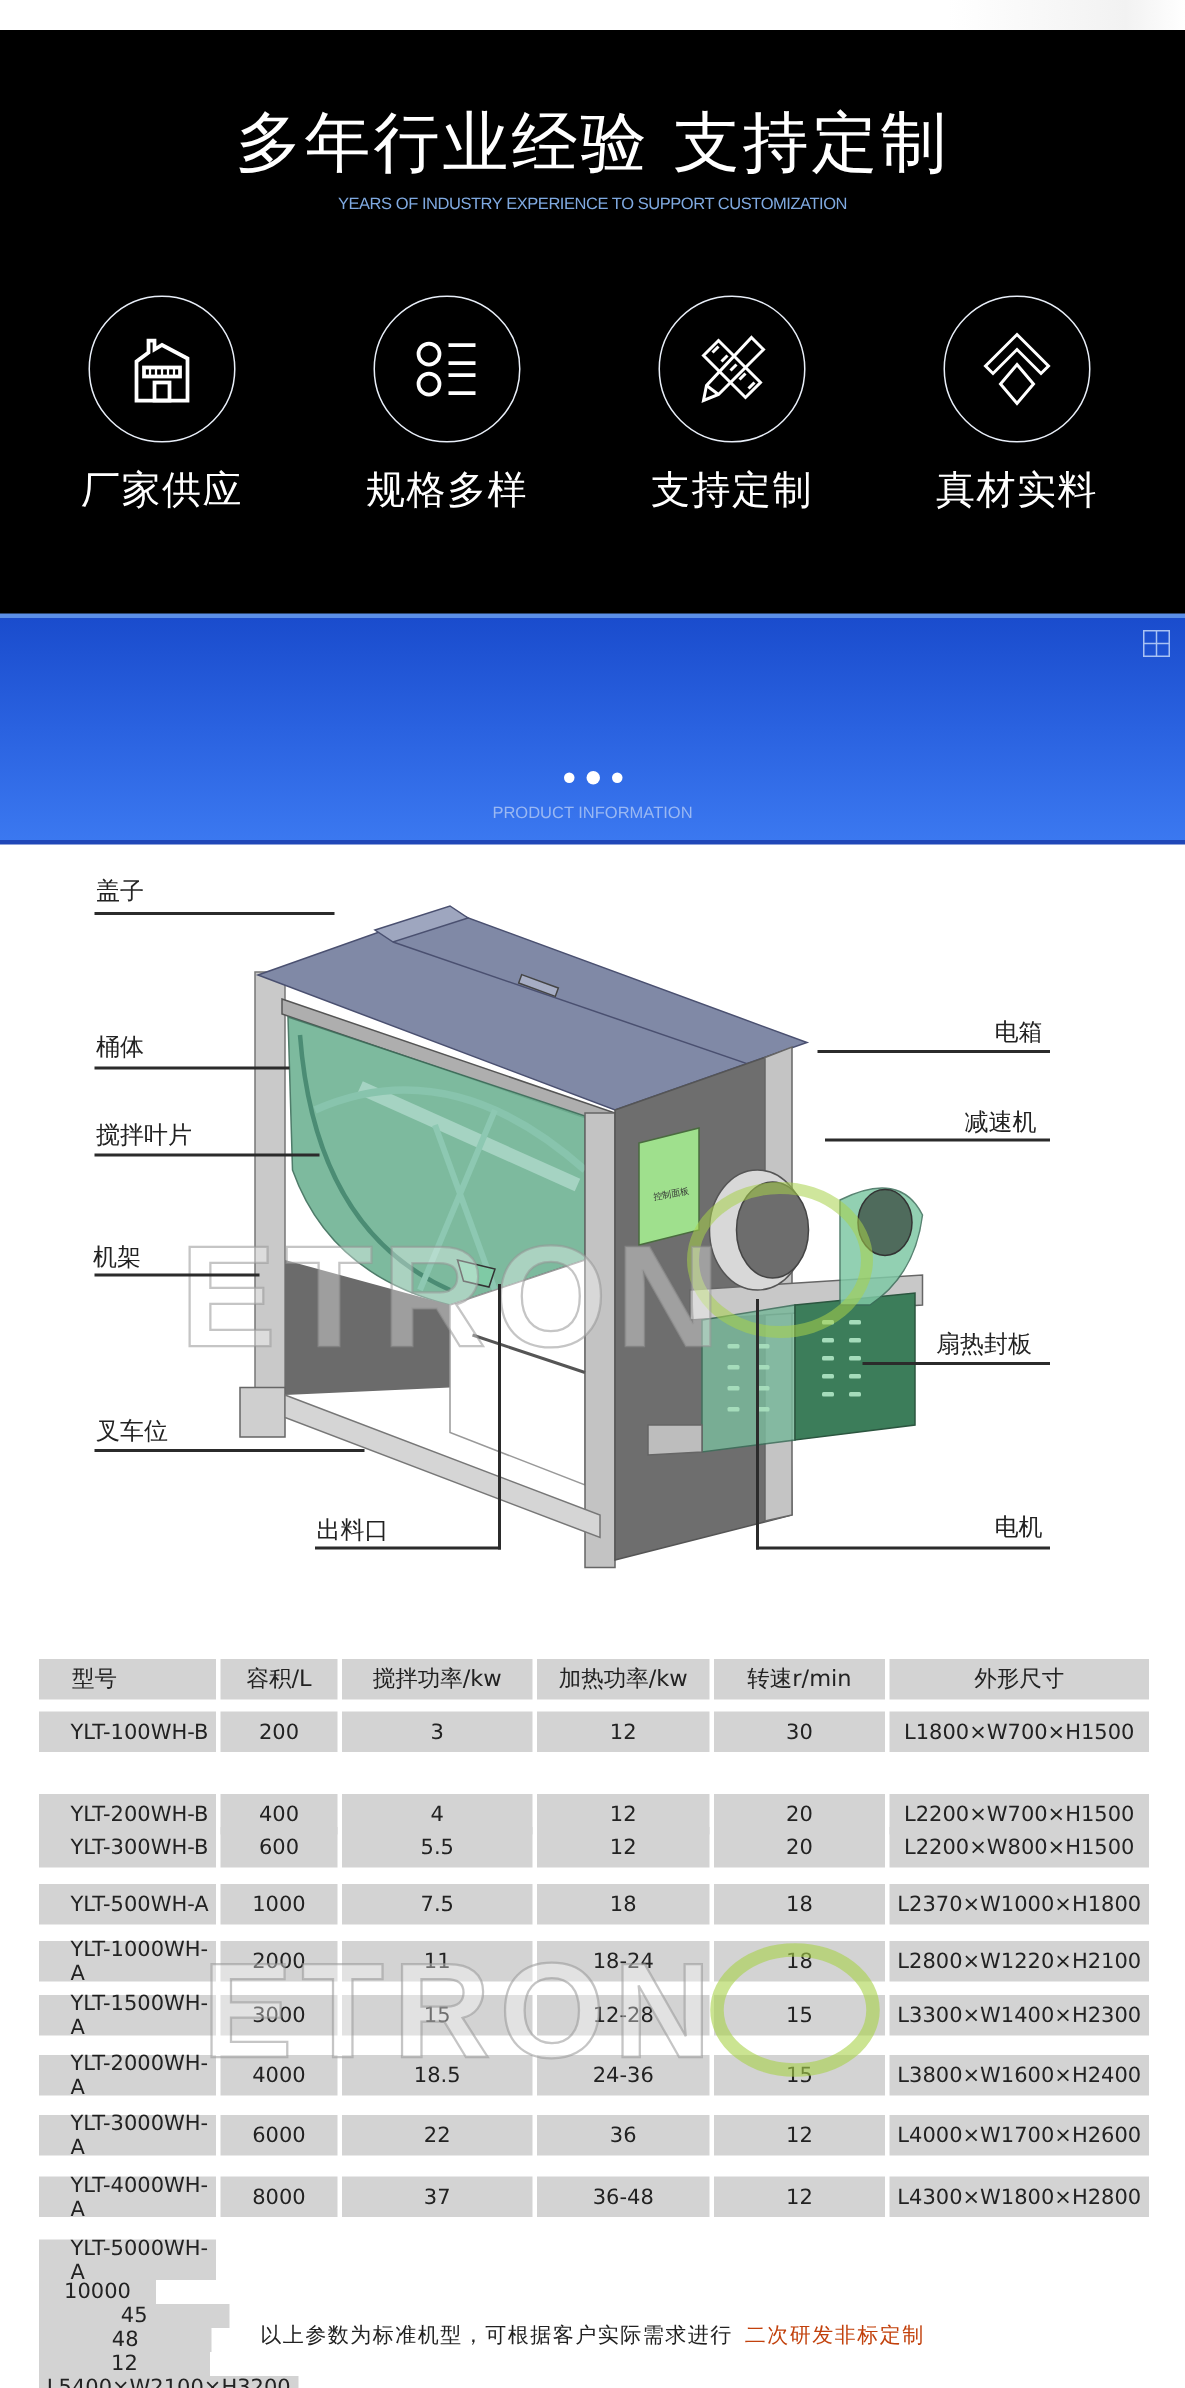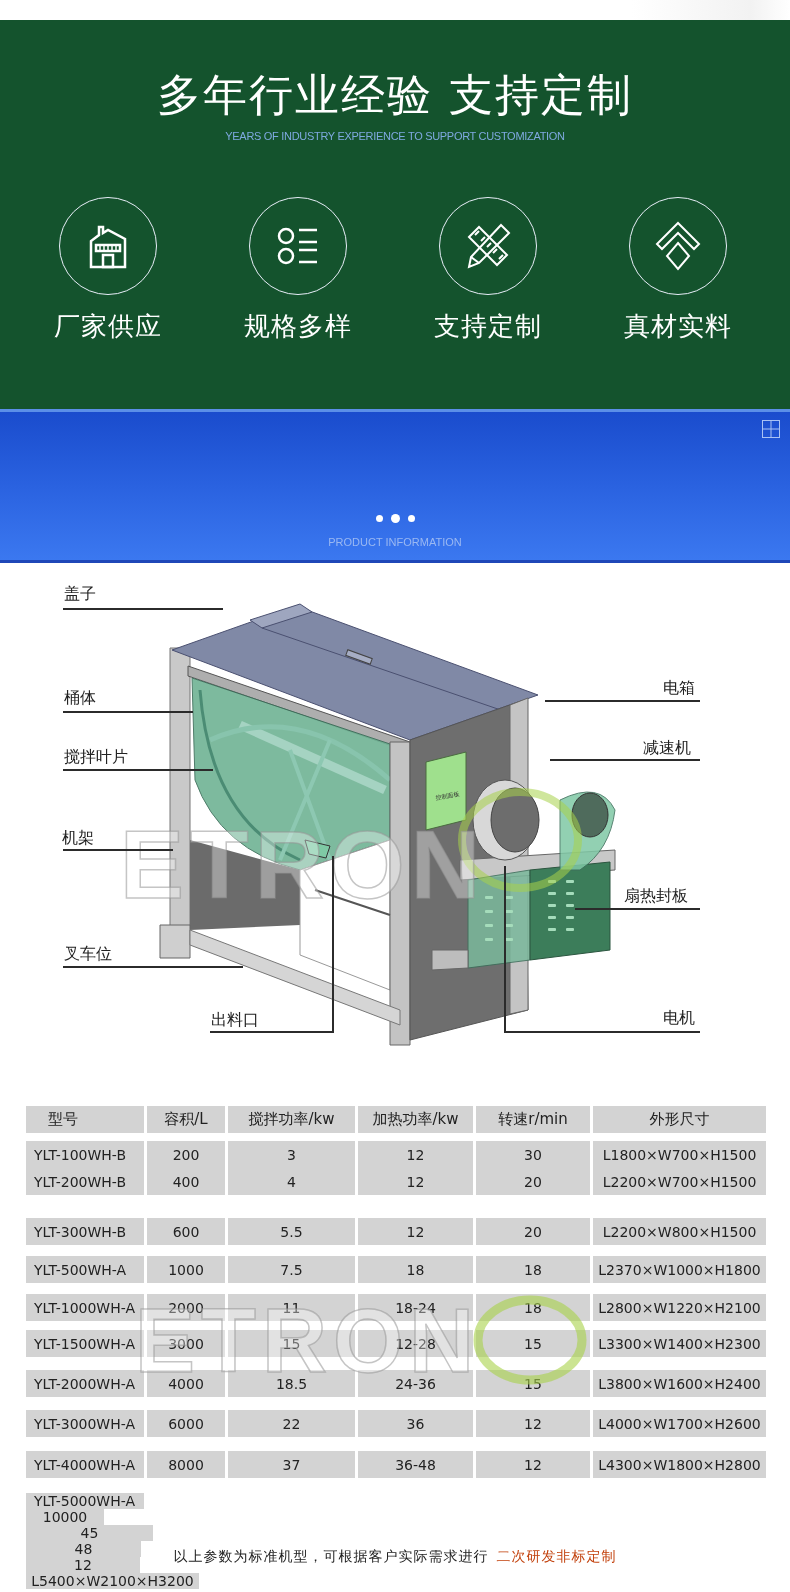--- a/index.html
+++ b/index.html
@@ -1,39 +1,39 @@
 <!DOCTYPE html>
 <html><head>
 <meta charset="utf-8">
 <style>
   * { margin: 0; padding: 0; box-sizing: border-box; }
   body { width: 790px; height: 1592px; background: #fff; font-family: "DejaVu Sans", sans-serif; position: relative; overflow: hidden; }
   .topstrip { position: absolute; left: 0; top: 0; width: 790px; height: 20px; background: linear-gradient(90deg, #fff 0%, #fff 80%, #f2f2f2 95%, #fff 100%); }
-  .band1 { position: absolute; left: 0; top: 20px; width: 790px; height: 465px; background: #14532d; color: #fff; }
+  .band1 { position: absolute; left: 0; top: 20px; width: 790px; height: 465px; background: #000000; color: #fff; }
   .band1 .title { position: absolute; left: 0; top: 46px; width: 790px; text-align: center; font-size: 44px; letter-spacing: 2px; font-weight: 400; }
   .band1 .subtitle { position: absolute; left: 0; top: 110px; width: 790px; text-align: center; font-size: 11px; color: #7fa9e0; font-family: "Liberation Sans", sans-serif; letter-spacing: -0.3px; }
   .feat { position: absolute; top: 177px; width: 130px; text-align: center; }
   .feat .circle { width: 98px; height: 98px; border: 1.5px solid #e8eef8; border-radius: 50%; margin: 0 auto; display: flex; align-items: center; justify-content: center; }
   .feat .label { margin-top: 14px; font-size: 26px; color: #fff; letter-spacing: 1px; }
 
   .band2 { position: absolute; left: 0; top: 409px; width: 790px; height: 154px; background: linear-gradient(180deg, #1a4ccd 0%, #2a62e0 50%, #3b78f0 100%); border-top: 3px solid #5b8fe8; border-bottom: 3px solid #1f47b8; color: #fff; }
   .band2 .title { position: absolute; left: 0; top: 18px; width: 790px; text-align: center; font-size: 58px; font-weight: bold; letter-spacing: 3px; }
   .band2 .dots { position: absolute; left: 0; top: 96px; width: 790px; text-align: center; }
   .band2 .dots span { display: inline-block; background: #fff; border-radius: 50%; margin: 0 4px; vertical-align: middle; }
   .band2 .subtitle { position: absolute; left: 0; top: 124px; width: 790px; text-align: center; font-size: 11px; color: #9ab8f2; font-family: "Liberation Sans", sans-serif; }
   .grid-icon { position: absolute; right: 10px; top: 8px; width: 18px; height: 18px; }
 
   .diagram { position: absolute; left: 0; top: 566px; width: 790px; height: 500px; }
   .callout { position: absolute; font-size: 16px; color: #222; font-family: "DejaVu Serif", serif; }
   .leader { position: absolute; height: 2px; background: #2b2b2b; }
 
   .table { position: absolute; left: 26px; top: 1120px; width: 740px; }
   .row { position: absolute; left: 0; width: 740px; height: 27px; display: flex; }
   .cell { height: 27px; background: #d3d3d3; display: flex; align-items: center; justify-content: center; font-size: 14px; color: #222; margin-right: 3px; }
-  .c0 { width: 118px; justify-content: flex-start; padding-left: 8px; }
+  .c0 { width: 118px; justify-content: flex-start; padding-left: 21px; }
   .c1 { width: 78px; }
   .c2 { width: 127px; }
   .c3 { width: 115px; }
   .c4 { width: 114px; }
   .c5 { width: 173px; margin-right: 0; }
   .hdr .cell { font-size: 15px; text-align: right; }
   .hdr .c0 { padding-left: 22px; }
 
   .footnote { position: absolute; left: 0; top: 1548px; width: 790px; text-align: center; font-size: 14px; color: #222; letter-spacing: 1px; }
   .footnote .red { color: #c2410c; margin-left: 8px; margin-top: 44px; }
@@ -212,21 +212,21 @@
   </div>
 
   <div class="row" style="top:21px;">
     <div class="cell c0">YLT-100WH-B</div>
     <div class="cell c1">200</div>
     <div class="cell c2">3</div>
     <div class="cell c3">12</div>
     <div class="cell c4">30</div>
     <div class="cell c5">L1800×W700×H1500</div>
   </div>
-  <div class="row" style="top:48px;">
+  <div class="row" style="top:76px;">
     <div class="cell c0">YLT-200WH-B</div>
     <div class="cell c1">400</div>
     <div class="cell c2">4</div>
     <div class="cell c3">12</div>
     <div class="cell c4">20</div>
     <div class="cell c5">L2200×W700×H1500</div>
   </div>
   <div class="row" style="top:98px;align-items:flex-end;">
     <div class="cell c0">YLT-300WH-B</div>
     <div class="cell c1">600</div>

